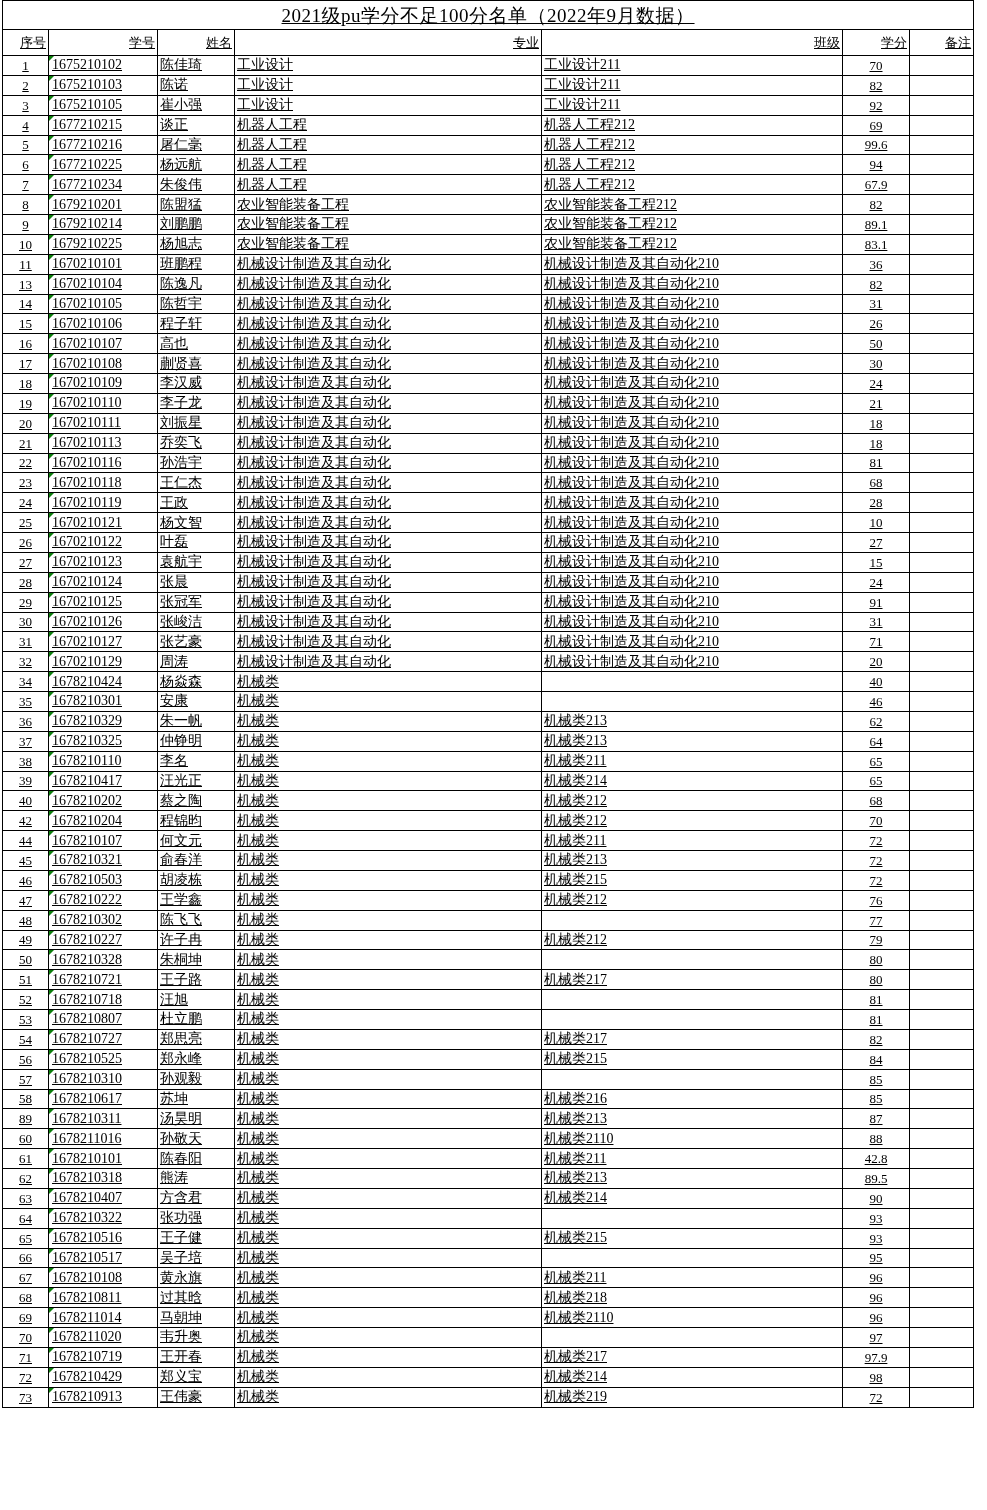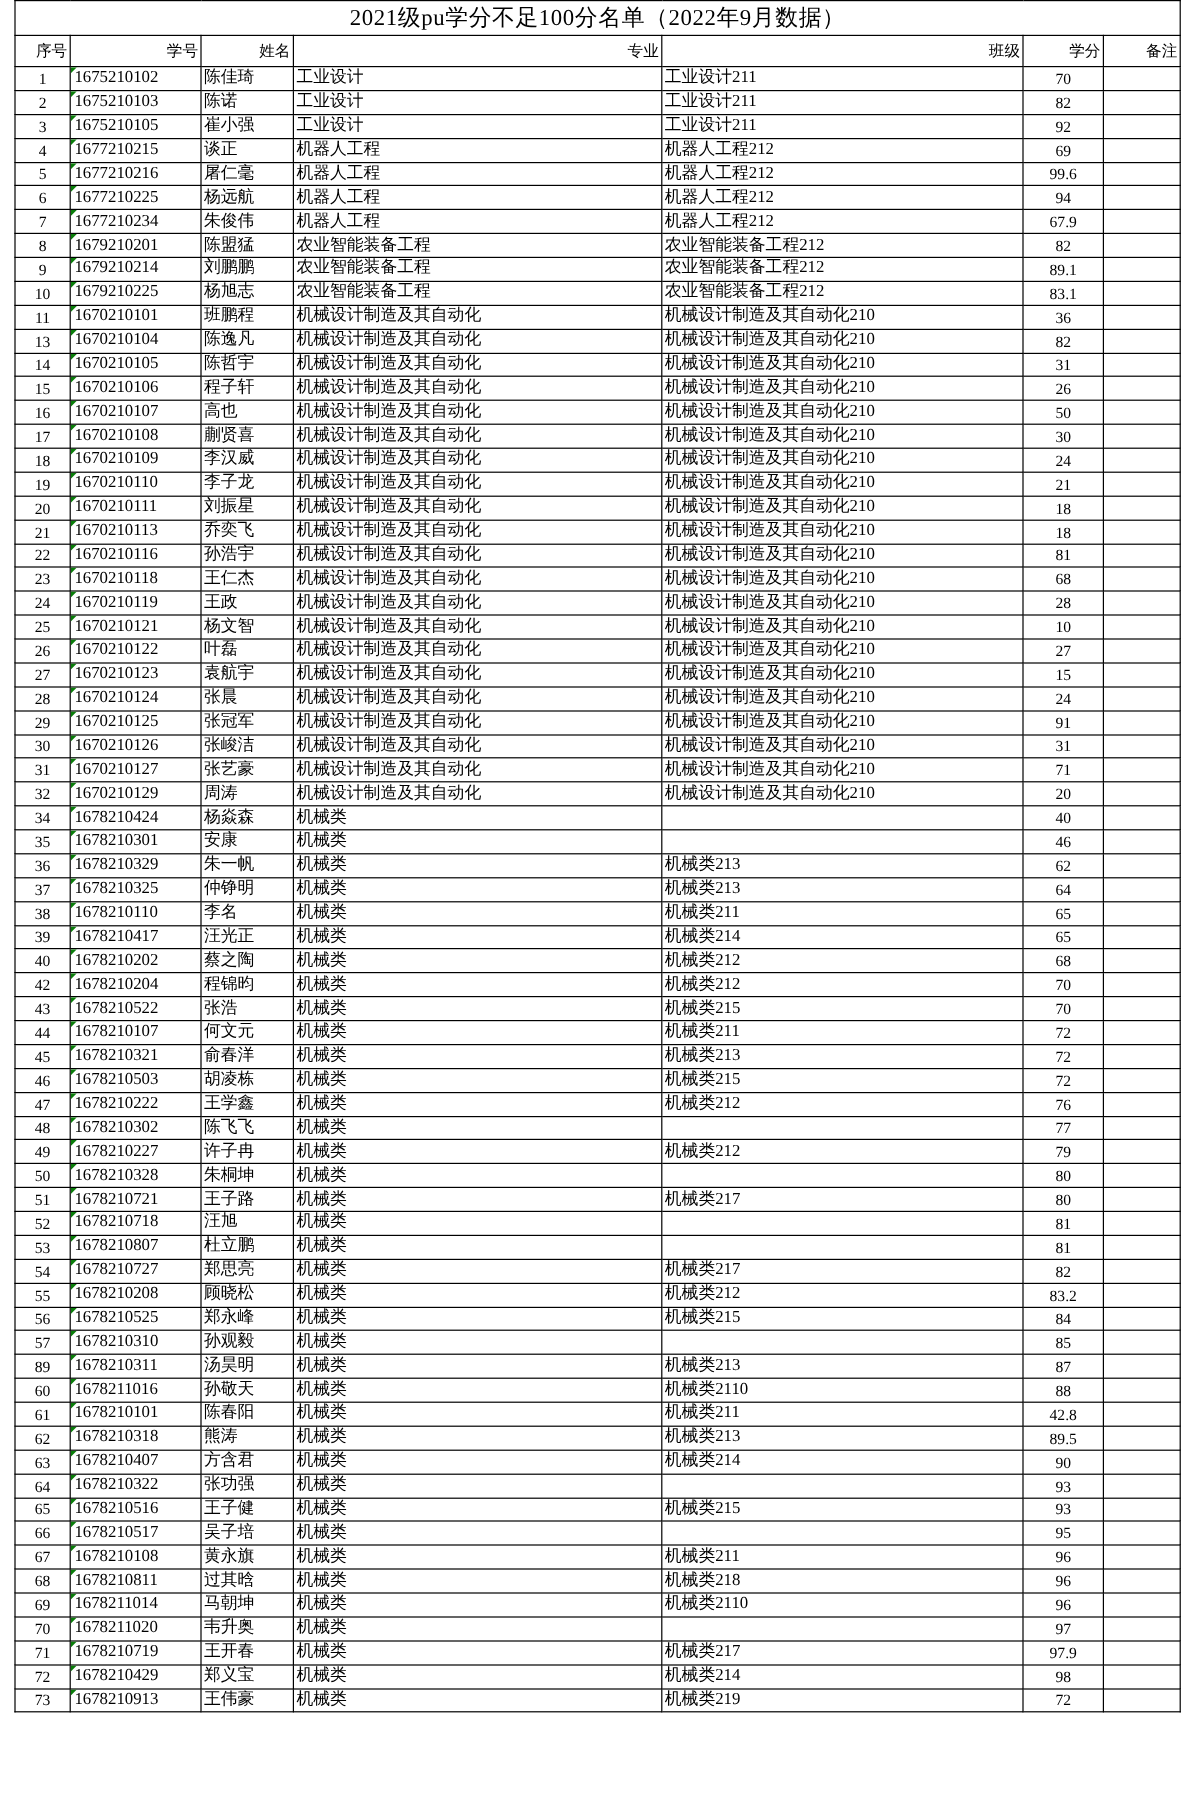--- a/index.html
+++ b/index.html
@@ -4,22 +4,23 @@
 <style>
   html,body{margin:0;padding:0;}
   body{
     width:987px;height:1510px;background:#ffffff;color:#000000;
     font-family:"Liberation Serif","DejaVu Serif",serif;
     overflow:hidden;
   }
   table{
     border-collapse:collapse;
     table-layout:fixed;
-    margin-left:12px;
+    margin-left:2px;
     width:971px;
+    text-decoration:underline;
   }
   th,td{
     border:1px solid #000000;
     box-sizing:border-box;
     overflow:hidden;
     white-space:nowrap;
     padding:0 2px;
     line-height:1;
     font-weight:normal;
   }
@@ -421,29 +422,20 @@
       <tr>
         <td class="col0">42</td>
         <td class="col1"><span class="tri"></span>1678210204</td>
         <td class="col2">程锦昀</td>
         <td class="col3">机械类</td>
         <td class="col4">机械类212</td>
         <td class="col5">70</td>
         <td class="col6"></td>
       </tr>
       <tr>
-        <td class="col0">43</td>
-        <td class="col1"><span class="tri"></span>1678210522</td>
-        <td class="col2">张浩</td>
-        <td class="col3">机械类</td>
-        <td class="col4">机械类215</td>
-        <td class="col5">70</td>
-        <td class="col6"></td>
-      </tr>
-      <tr>
         <td class="col0">44</td>
         <td class="col1"><span class="tri"></span>1678210107</td>
         <td class="col2">何文元</td>
         <td class="col3">机械类</td>
         <td class="col4">机械类211</td>
         <td class="col5">72</td>
         <td class="col6"></td>
       </tr>
       <tr>
         <td class="col0">45</td>
@@ -529,43 +521,43 @@
       <tr>
         <td class="col0">54</td>
         <td class="col1"><span class="tri"></span>1678210727</td>
         <td class="col2">郑思亮</td>
         <td class="col3">机械类</td>
         <td class="col4">机械类217</td>
         <td class="col5">82</td>
         <td class="col6"></td>
       </tr>
       <tr>
-        <td class="col0">55</td>
-        <td class="col1"><span class="tri"></span>1678210208</td>
-        <td class="col2">顾晓松</td>
-        <td class="col3">机械类</td>
-        <td class="col4">机械类212</td>
-        <td class="col5">83.2</td>
-        <td class="col6"></td>
-      </tr>
-      <tr>
         <td class="col0">56</td>
         <td class="col1"><span class="tri"></span>1678210525</td>
         <td class="col2">郑永峰</td>
         <td class="col3">机械类</td>
         <td class="col4">机械类215</td>
         <td class="col5">84</td>
         <td class="col6"></td>
       </tr>
       <tr>
         <td class="col0">57</td>
         <td class="col1"><span class="tri"></span>1678210310</td>
         <td class="col2">孙观毅</td>
         <td class="col3">机械类</td>
         <td class="col4"></td>
+        <td class="col5">85</td>
+        <td class="col6"></td>
+      </tr>
+      <tr>
+        <td class="col0">58</td>
+        <td class="col1"><span class="tri"></span>1678210617</td>
+        <td class="col2">苏坤</td>
+        <td class="col3">机械类</td>
+        <td class="col4">机械类216</td>
         <td class="col5">85</td>
         <td class="col6"></td>
       </tr>
       <tr>
         <td class="col0">89</td>
         <td class="col1"><span class="tri"></span>1678210311</td>
         <td class="col2">汤昊明</td>
         <td class="col3">机械类</td>
         <td class="col4">机械类213</td>
         <td class="col5">87</td>

